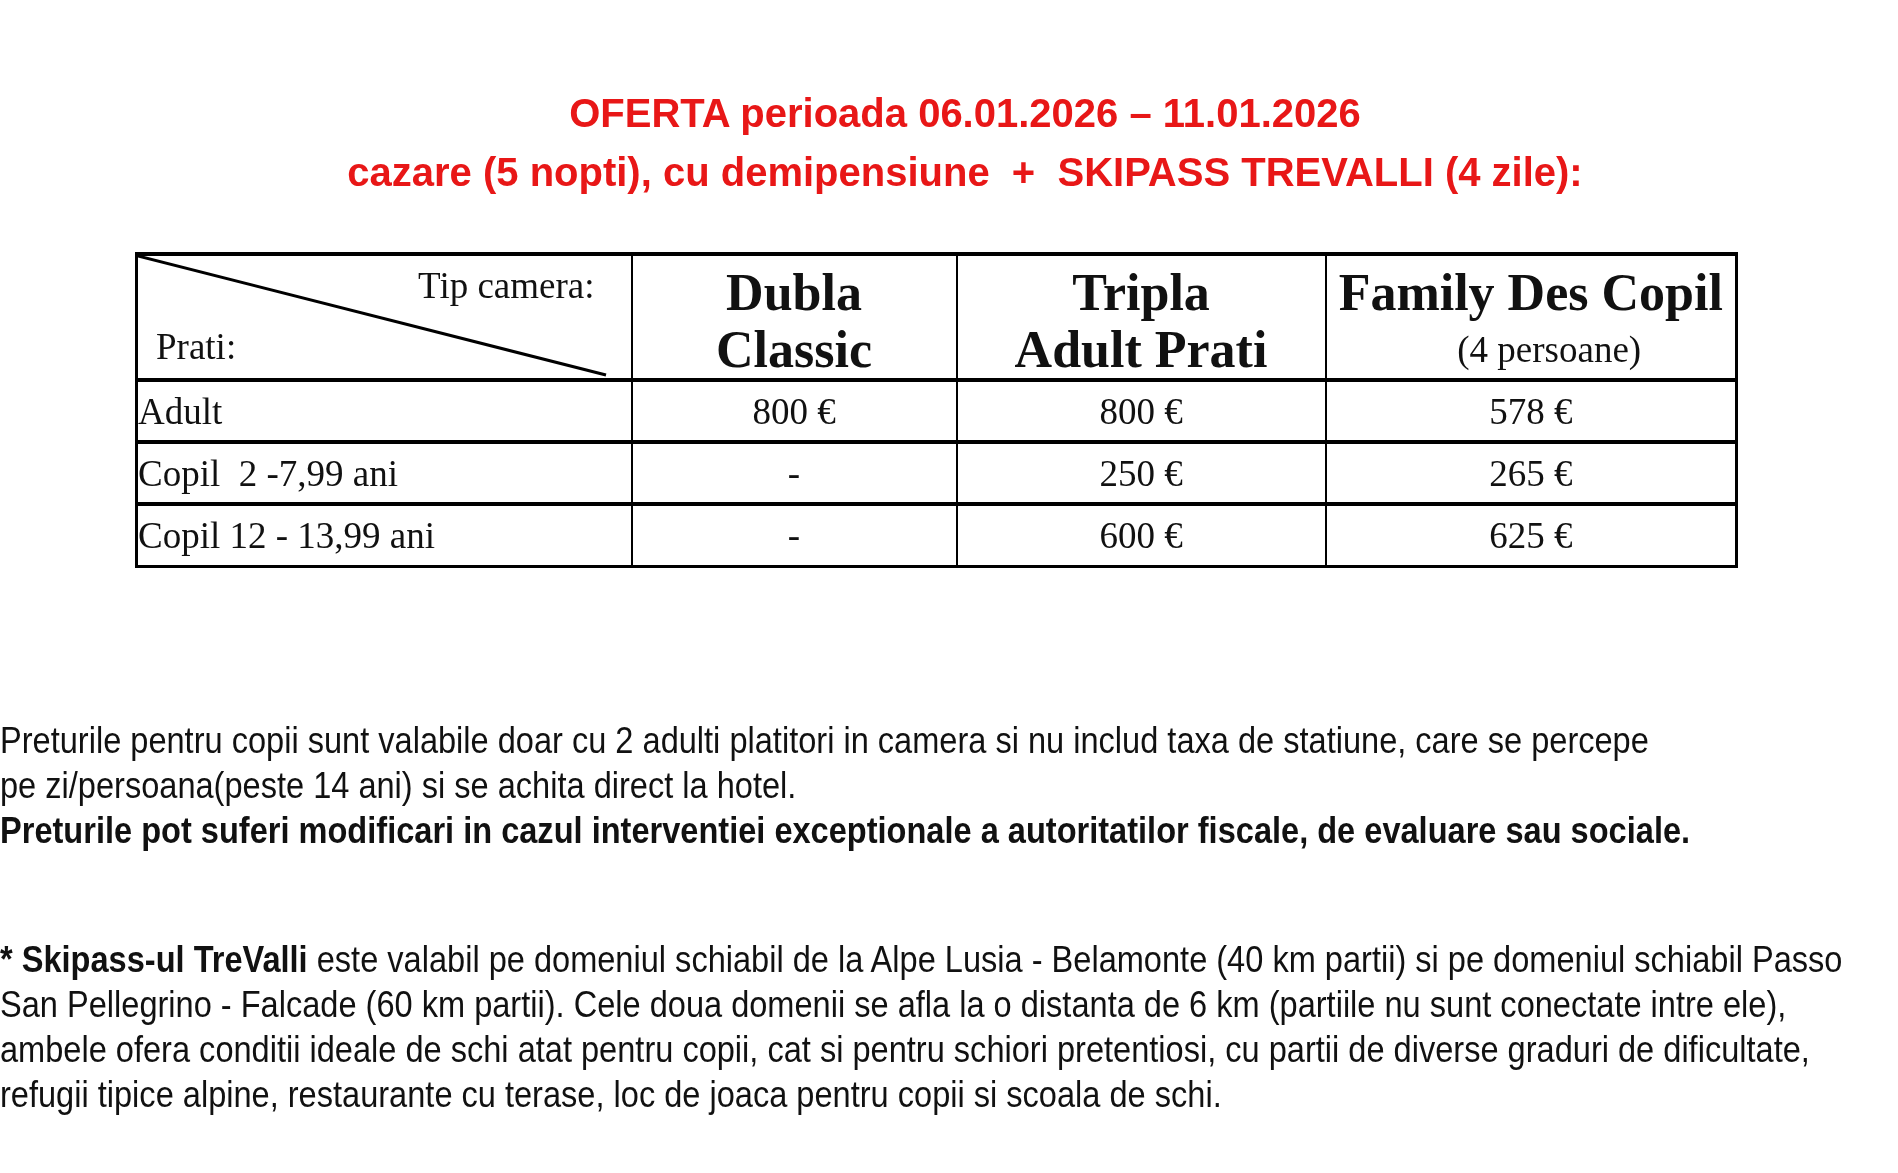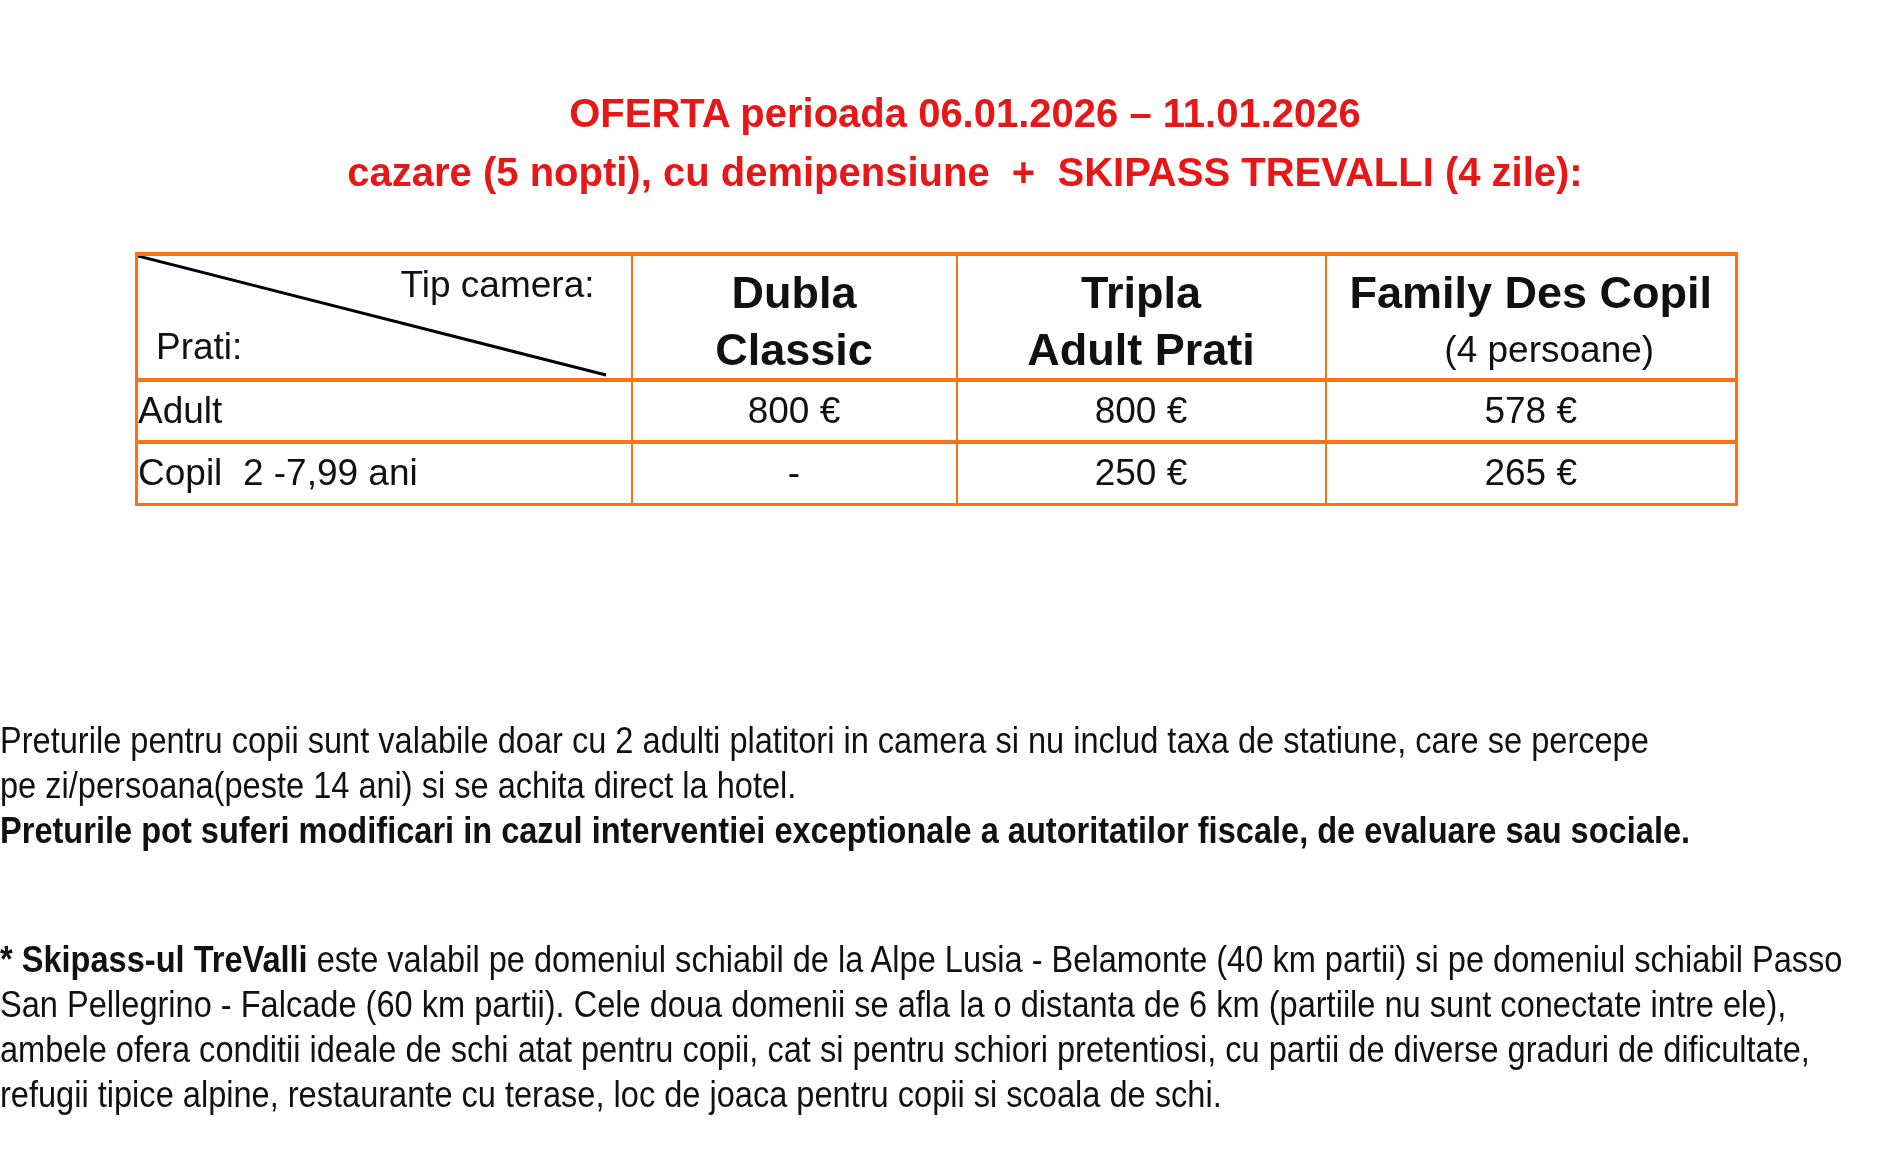--- a/index.html
+++ b/index.html
@@ -30,32 +30,32 @@
     left: 135px; top: 252px;
     width: 1600px;
     border-collapse: collapse;
     table-layout: fixed;
     font-size: 37px;
   }
   .price-table col.c1 { width: 495px; }
   .price-table col.c2 { width: 325px; }
   .price-table col.c3 { width: 369px; }
   .price-table col.c4 { width: 411px; }
-  .price-table, .price-table td { border: 2px solid #f97316; }
+  .price-table, .price-table td { border: 2px solid #000000; font-family: Liberation Serif, serif; }
   .price-table { border-width: 3px; }
   .price-table tbody td { border-top-width: 4px; }
   .price-table td { padding: 0; vertical-align: middle; overflow: hidden; }
 
   .hdr-cell {
     height: 121px;
     text-align: center;
     vertical-align: top;
   }
   .hdr-lines { padding-top: 8px; line-height: 57px; }
-  .hdr-main { font-weight: bold; font-size: 45px; white-space: pre; }
+  .hdr-main { font-weight: bold; font-size: 52px; white-space: pre; }
   .hdr-sub  { font-weight: normal; font-size: 37px; white-space: pre; margin-left: 37px; }
 
   .corner-cell { position: relative; height: 121px; }
   .corner-cell svg { position: absolute; left: 0; top: 0; }
   .corner-top {
     position: absolute; top: 8px; right: 36px;
     font-size: 37px; white-space: pre;
   }
   .corner-bottom {
     position: absolute; bottom: 10px; left: 18px;
@@ -134,20 +134,26 @@
       <td class="row-price">800 €</td>
       <td class="row-price">800 €</td>
       <td class="row-price">578 €</td>
     </tr>
     <tr class="row-cell">
       <td class="row-label">Copil  2 -7,99 ani</td>
       <td class="row-price">-</td>
       <td class="row-price">250 €</td>
       <td class="row-price">265 €</td>
     </tr>
+    <tr class="row-cell">
+      <td class="row-label">Copil 12 - 13,99 ani</td>
+      <td class="row-price">-</td>
+      <td class="row-price">600 €</td>
+      <td class="row-price">625 €</td>
+    </tr>
   </tbody>
 </table>
 
 <div class="notes-block">
   <div class="pline">Preturile pentru copii sunt valabile doar cu 2 adulti platitori in camera si nu includ taxa de statiune, care se percepe</div>
   <div class="pline">pe zi/persoana(peste 14 ani) si se achita direct la hotel.</div>
   <div class="pline bold">Preturile pot suferi modificari in cazul interventiei exceptionale a autoritatilor fiscale, de evaluare sau sociale.</div>
 </div>
 
 <div class="skipass-block">

